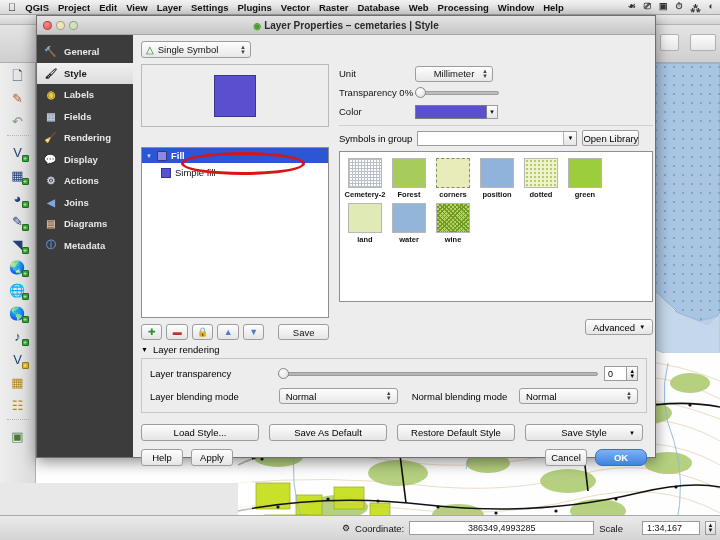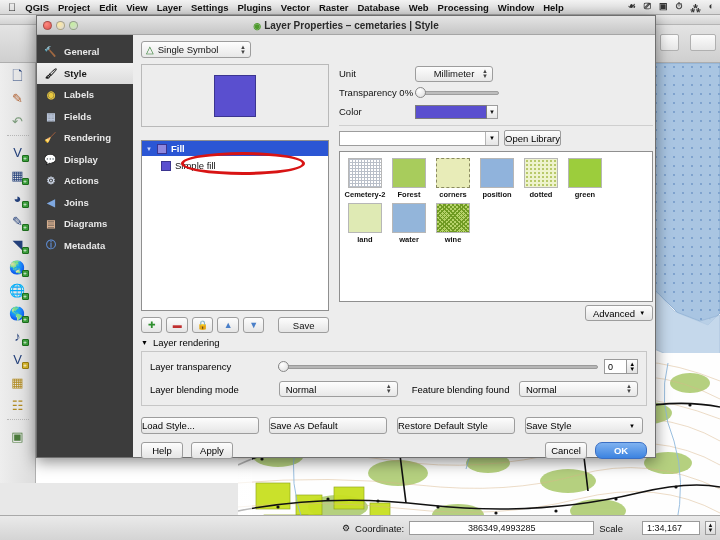--- a/index.html
+++ b/index.html
@@ -150,21 +150,21 @@
   .colR { width: 314px; }
 
   .preview-box {
     width: 188px; height: 63px; background: #ededed; border: 1px solid #b9b9b9;
     display: flex; align-items: center; justify-content: center;
   }
   .preview-swatch { width: 42px; height: 42px; border: 1px solid #3b3590; }
 
   .tree {
     width: 188px; height: 171px; background: #fff; border: 1px solid #8f8f8f;
-    margin-top: 13px; position: relative; overflow: hidden;
+    margin-top: 20px; position: relative; overflow: hidden;
   }
   .tree-row {
     height: 15px; display: flex; align-items: center; gap: 4px;
     font-size: 9.5px; padding-left: 4px; color: #111;
   }
   .tree-row.sel { background: #2b56d4; color: #fff; font-weight: bold; }
   .tw-caret { font-size: 6px; color: #cfd9ff; width: 7px; }
   .tw-swatch { width: 10px; height: 10px; border: 1px solid #3b3590; }
   .tree-row.child { padding-left: 19px; align-items: flex-end; }
 
@@ -223,21 +223,21 @@
 
   .sym-grid-wrap {
     width: 314px; height: 151px; background: #fff; border: 1px solid #8f8f8f;
     margin-top: 5px; padding: 6px; display: flex; flex-wrap: wrap;
     align-content: flex-start; gap: 4px 6px; overflow: hidden;
   }
   .sym-cell { width: 38px; display: flex; flex-direction: column; align-items: center; }
   .sym-box { width: 34px; height: 30px; border: 1px solid #b7b7b7; }
   .sym-lbl { font-size: 7.5px; color: #111; margin-top: 2px; white-space: nowrap; font-weight: bold; }
 
-  .adv-row { display: flex; justify-content: flex-end; margin-top: 3px; }
+  .adv-row { display: flex; justify-content: flex-end; margin-top: 17px; }
   .btn-adv {
     width: 68px; height: 16px; border: 1px solid #9d9d9d; border-radius: 3px;
     background: linear-gradient(#fdfdfd,#e5e5e5);
     display: flex; align-items: center; justify-content: center; gap: 4px; font-size: 9.5px;
   }
 
   
   .lr-head { display: flex; align-items: center; gap: 5px; font-size: 9.5px; margin-top: 4px; }
   .lr-box {
     margin-top: 3px; height: 55px; border: 1px solid #c6c6c6; background: #ededed;
@@ -264,21 +264,21 @@
     width: 122px; height: 16px; background: linear-gradient(#fdfdfd,#e8e8e8);
     border: 1px solid #9d9d9d; border-radius: 3px; position: relative;
     display: flex; align-items: center; padding-left: 6px; font-size: 9.5px;
   }
   .combo-wide .arrows { position: absolute; right: 5px; font-size: 6px; line-height: 5px; color: #444; }
 
   .style-btns { display: flex; gap: 10px; margin-top: 11px; }
   .btn-wide {
     width: 118px; height: 17px; border: 1px solid #9d9d9d; border-radius: 3px;
     background: linear-gradient(#fdfdfd,#e5e5e5);
-    display: flex; align-items: center; justify-content: flex-start; font-size: 9.5px; position: relative;
+    display: flex; align-items: center; justify-content: center; font-size: 9.5px; position: relative;
   }
   .btn-wide .caret { position: absolute; right: 7px; font-size: 6px; }
 
   .bottom-btns { display: flex; align-items: center; gap: 8px; margin-top: 8px; }
   .btn-sm {
     width: 42px; height: 17px; border: 1px solid #9d9d9d; border-radius: 3px;
     background: linear-gradient(#fdfdfd,#e5e5e5);
     display: flex; align-items: center; justify-content: center; font-size: 9.5px;
   }
   .btn-ok {
@@ -627,20 +627,21 @@
               <span class="lbl">Color</span>
               <div class="colorbox" style="background:#5a4fcf;"></div>
               <div class="color-drop">
                   <span>▼</span>
                 </div>
             </div>
 
             <div class="divider"></div>
 
             <div class="grp-row">
+              <span>Symbols in group</span>
               <div class="grp-input">
                 <span class="arrows">▼</span>
               </div>
               <div class="btn-openlib">
                   <span>Open Library</span>
                 </div>
             </div>
 
             <div class="sym-grid-wrap">
               <div class="sym-cell">
@@ -705,21 +706,21 @@
             </div>
             <div class="lr-num">0</div>
             <div class="lr-step">▲<br>▼</div>
           </div>
           <div class="lr-row">
             <span class="lbl">Layer blending mode</span>
             <div class="combo-wide">
               <span>Normal</span>
               <span class="arrows">▲<br>▼</span>
             </div>
-            <span style="width:124px; padding-left:14px;">Feature blending found</span>
+            <span style="width:124px; padding-left:14px;">Normal blending mode</span>
             <div class="combo-wide">
               <span>Normal</span>
               <span class="arrows">▲<br>▼</span>
             </div>
           </div>
         </div>
 
         <div class="style-btns">
           <div class="btn-wide">
               <span>Load Style...</span>

